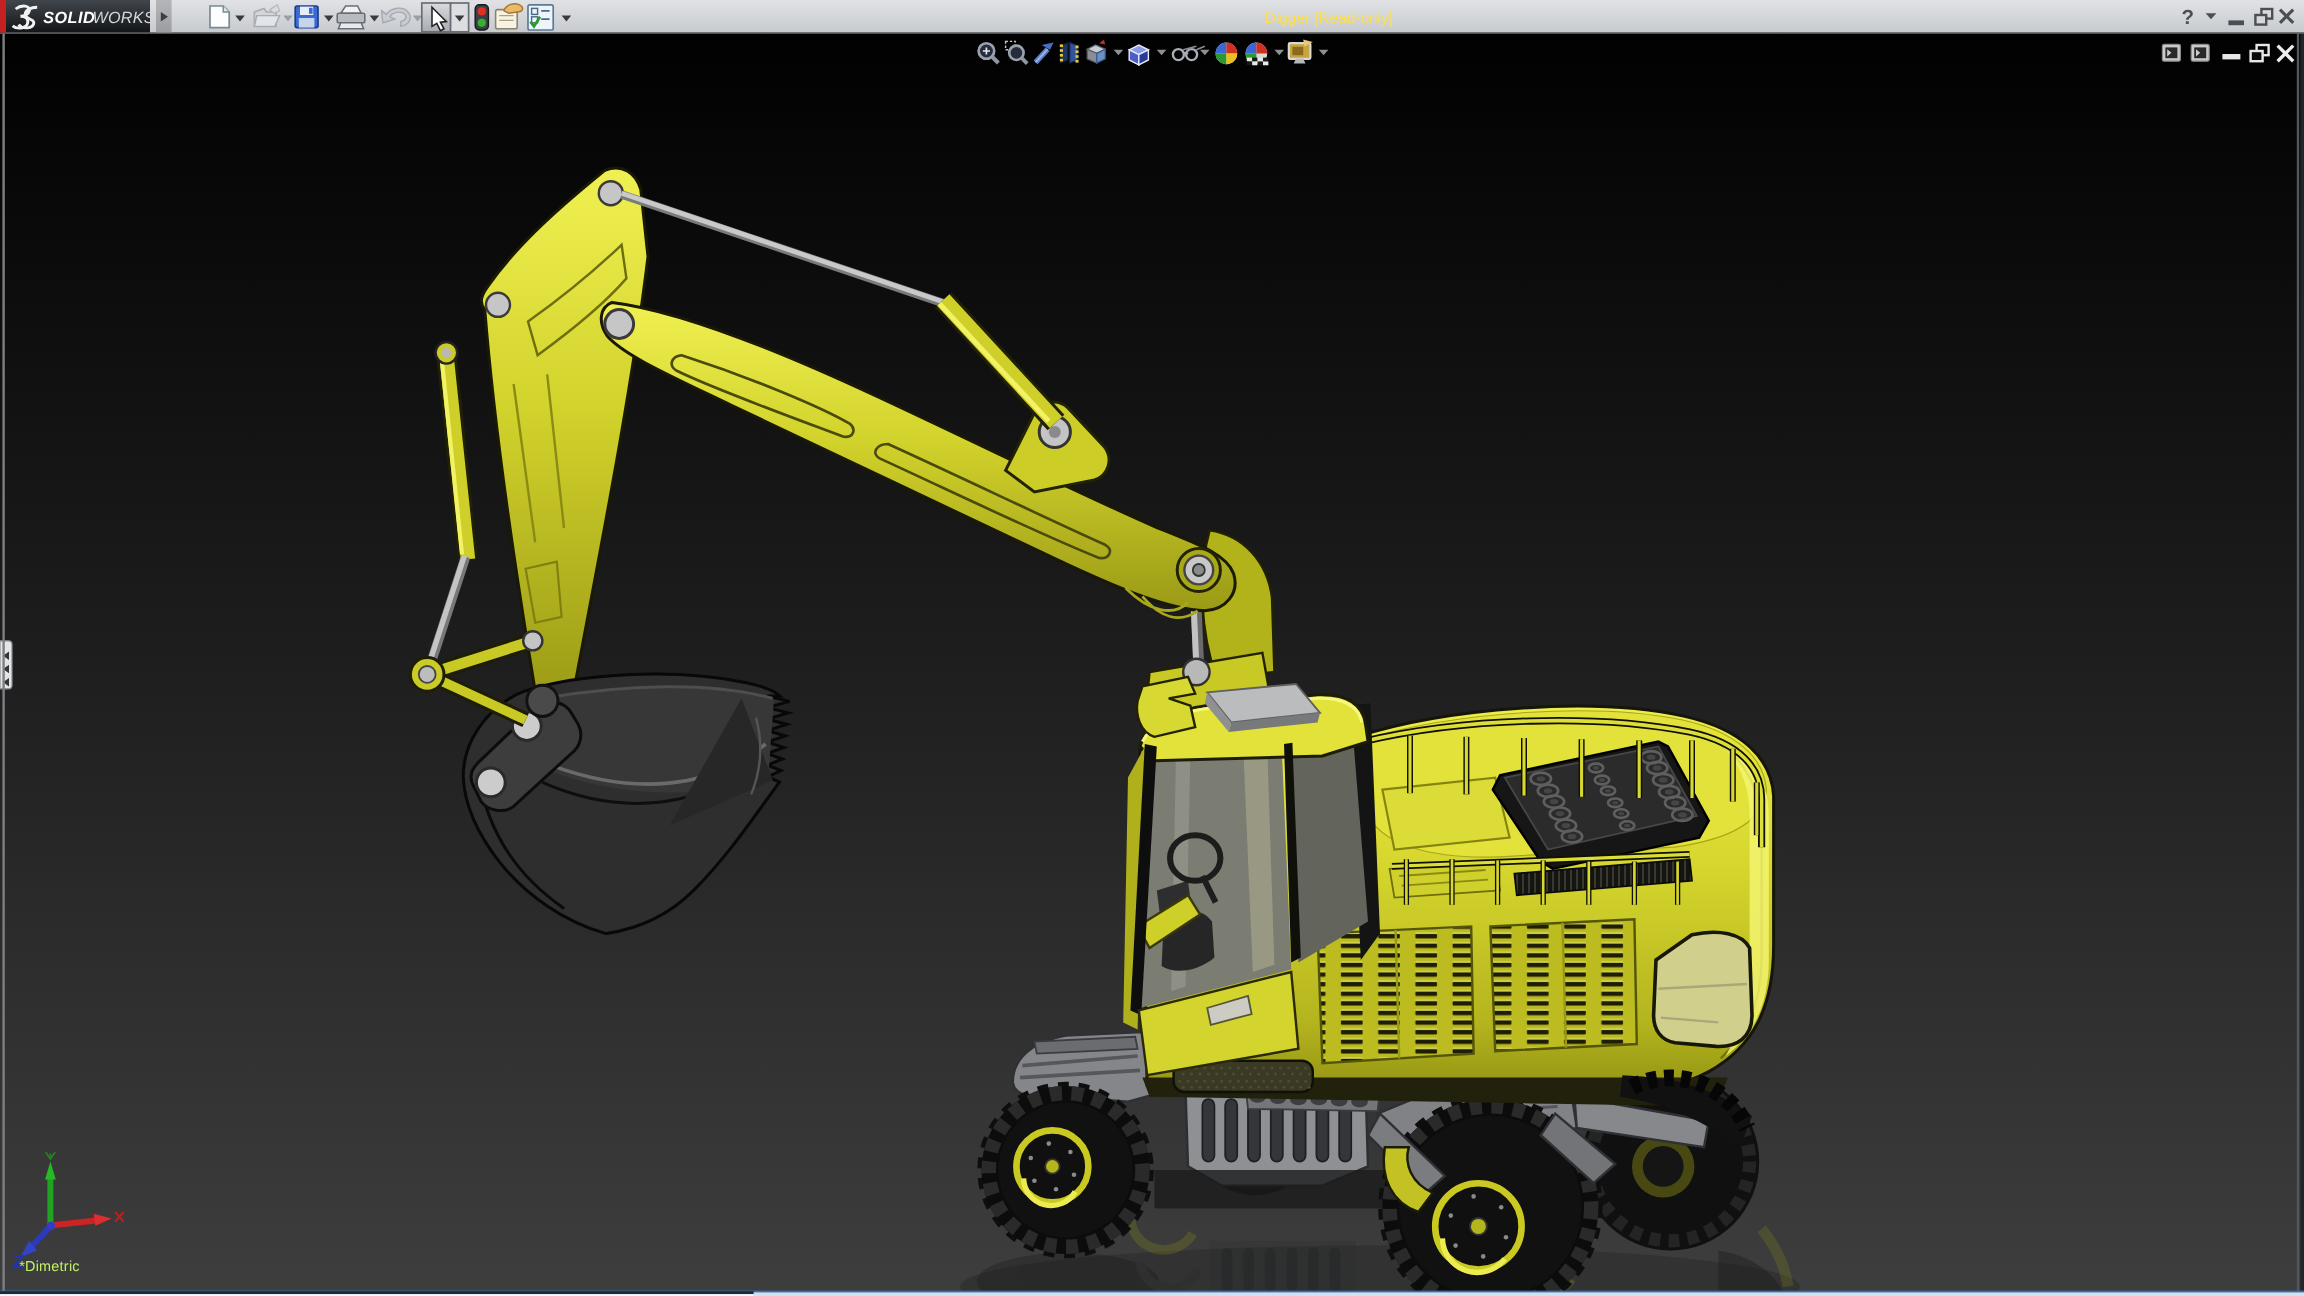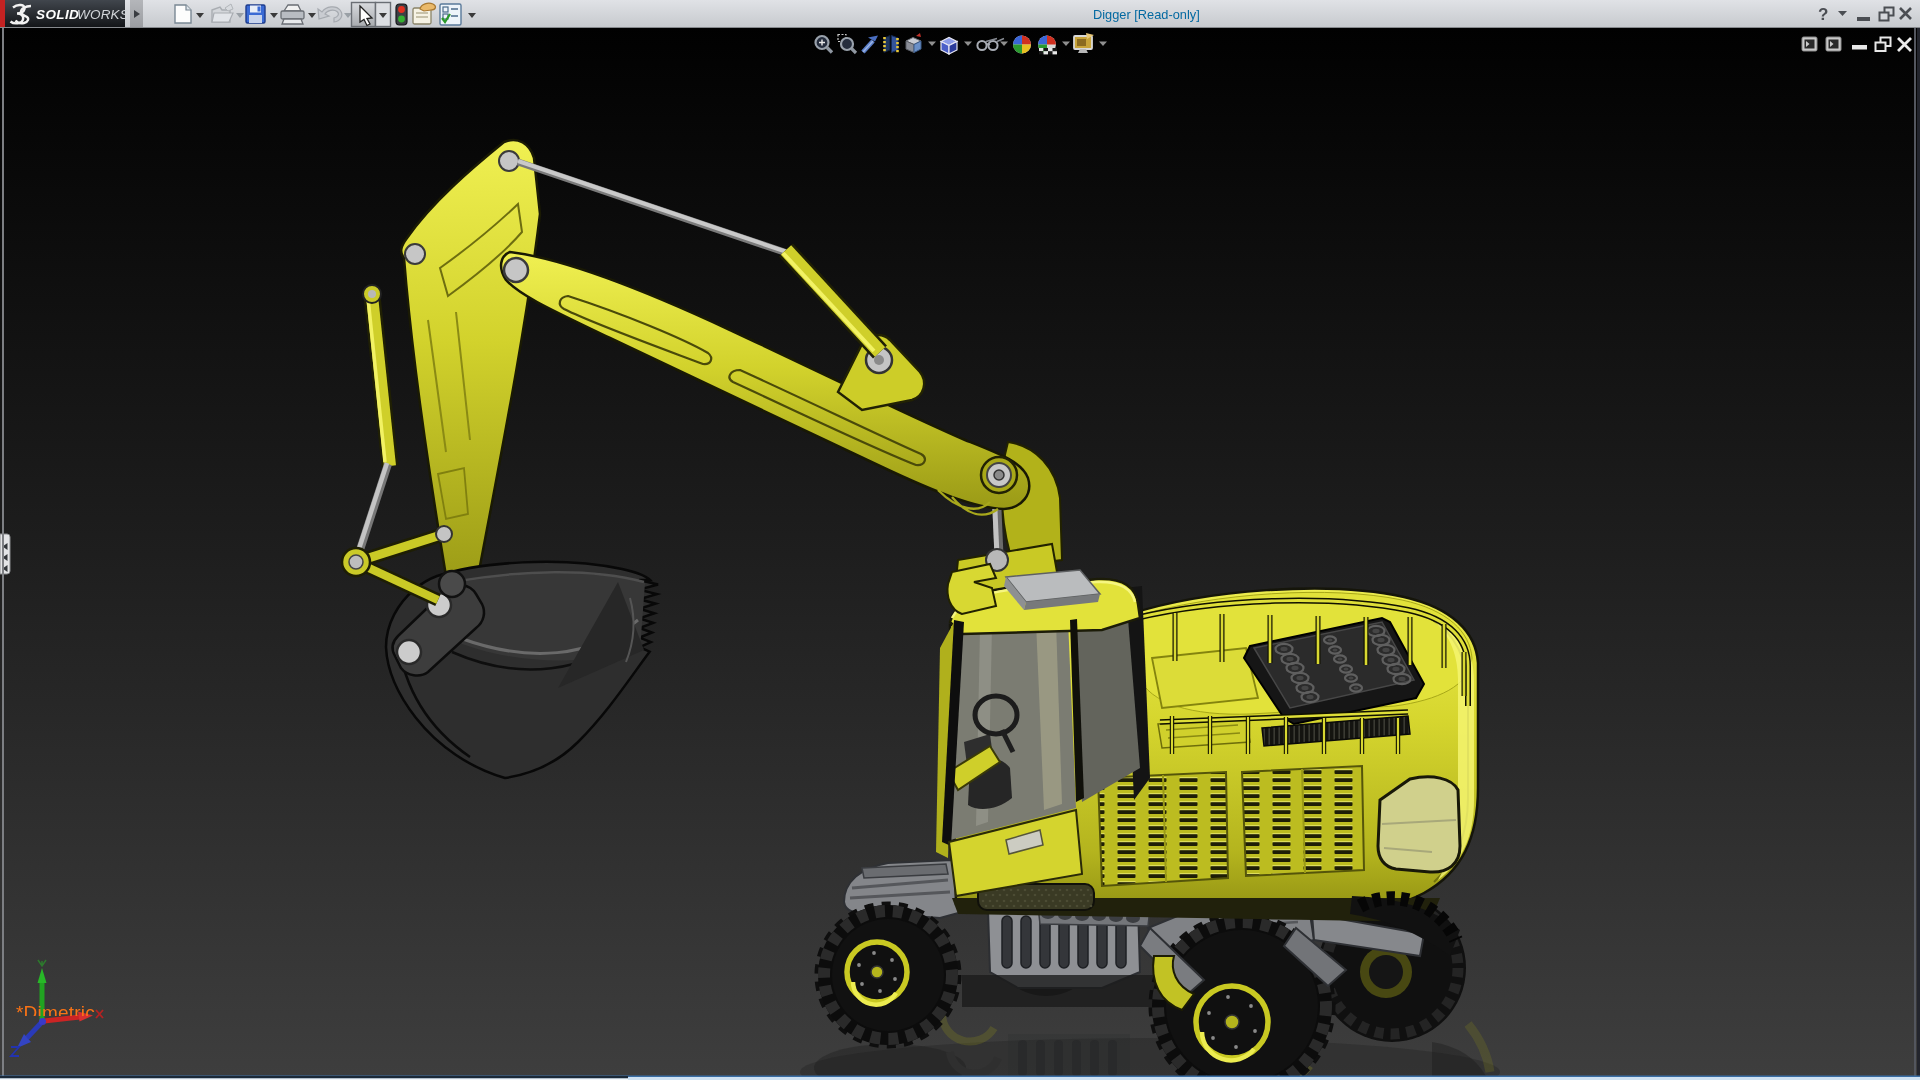--- a/index.html
+++ b/index.html
@@ -1,21 +1,21 @@
 <!DOCTYPE html>
 <html><head><meta charset="utf-8"><title>d</title><style>
 *{margin:0;padding:0;box-sizing:border-box}
 html,body{width:1920px;height:1080px;overflow:hidden;background:#000;font-family:"Liberation Sans",sans-serif}
 #stage{position:relative;width:1920px;height:1080px}
 #titlebar{position:absolute;left:0;top:0;width:1920px;height:28px;background:linear-gradient(#e0e2e6,#c7cace);border-bottom:1px solid #86898d}
 #logo{position:absolute;left:0;top:0;width:125px;height:27px;background:linear-gradient(#41464d,#131518)}
 #logored{position:absolute;left:0;top:0;width:5px;height:27px;background:#c42222}
 #logoexp{position:absolute;left:130px;top:0;width:13px;height:27px;background:linear-gradient(#b4b6ba,#9b9da1)}
-#title{position:absolute;left:1093px;top:7px;font-size:12.8px;color:#0369a1}
-#dimetric{position:absolute;left:16px;top:1002px;height:14px;overflow:hidden;font-size:19px;color:#f97316;letter-spacing:0.2px}
+#title{position:absolute;left:1054px;top:7px;font-size:12.8px;color:#fde047}
+#dimetric{position:absolute;left:16px;top:1048px;height:14px;overflow:hidden;font-size:12px;color:#bef264;letter-spacing:0.2px}
 svg{position:absolute;left:0;top:0}
 </style></head><body>
 <div id="stage">
 <svg id="main" width="1920" height="1080" viewBox="0 0 1920 1080">
 <defs>
 <linearGradient id="bg" x1="0" y1="0" x2="0" y2="1">
 <stop offset="0" stop-color="#010101"></stop>
           <stop offset="0.07" stop-color="#050505"></stop>
 <stop offset="0.5" stop-color="#1e1e1e"></stop>
           <stop offset="1" stop-color="#3e3e3e"></stop>

